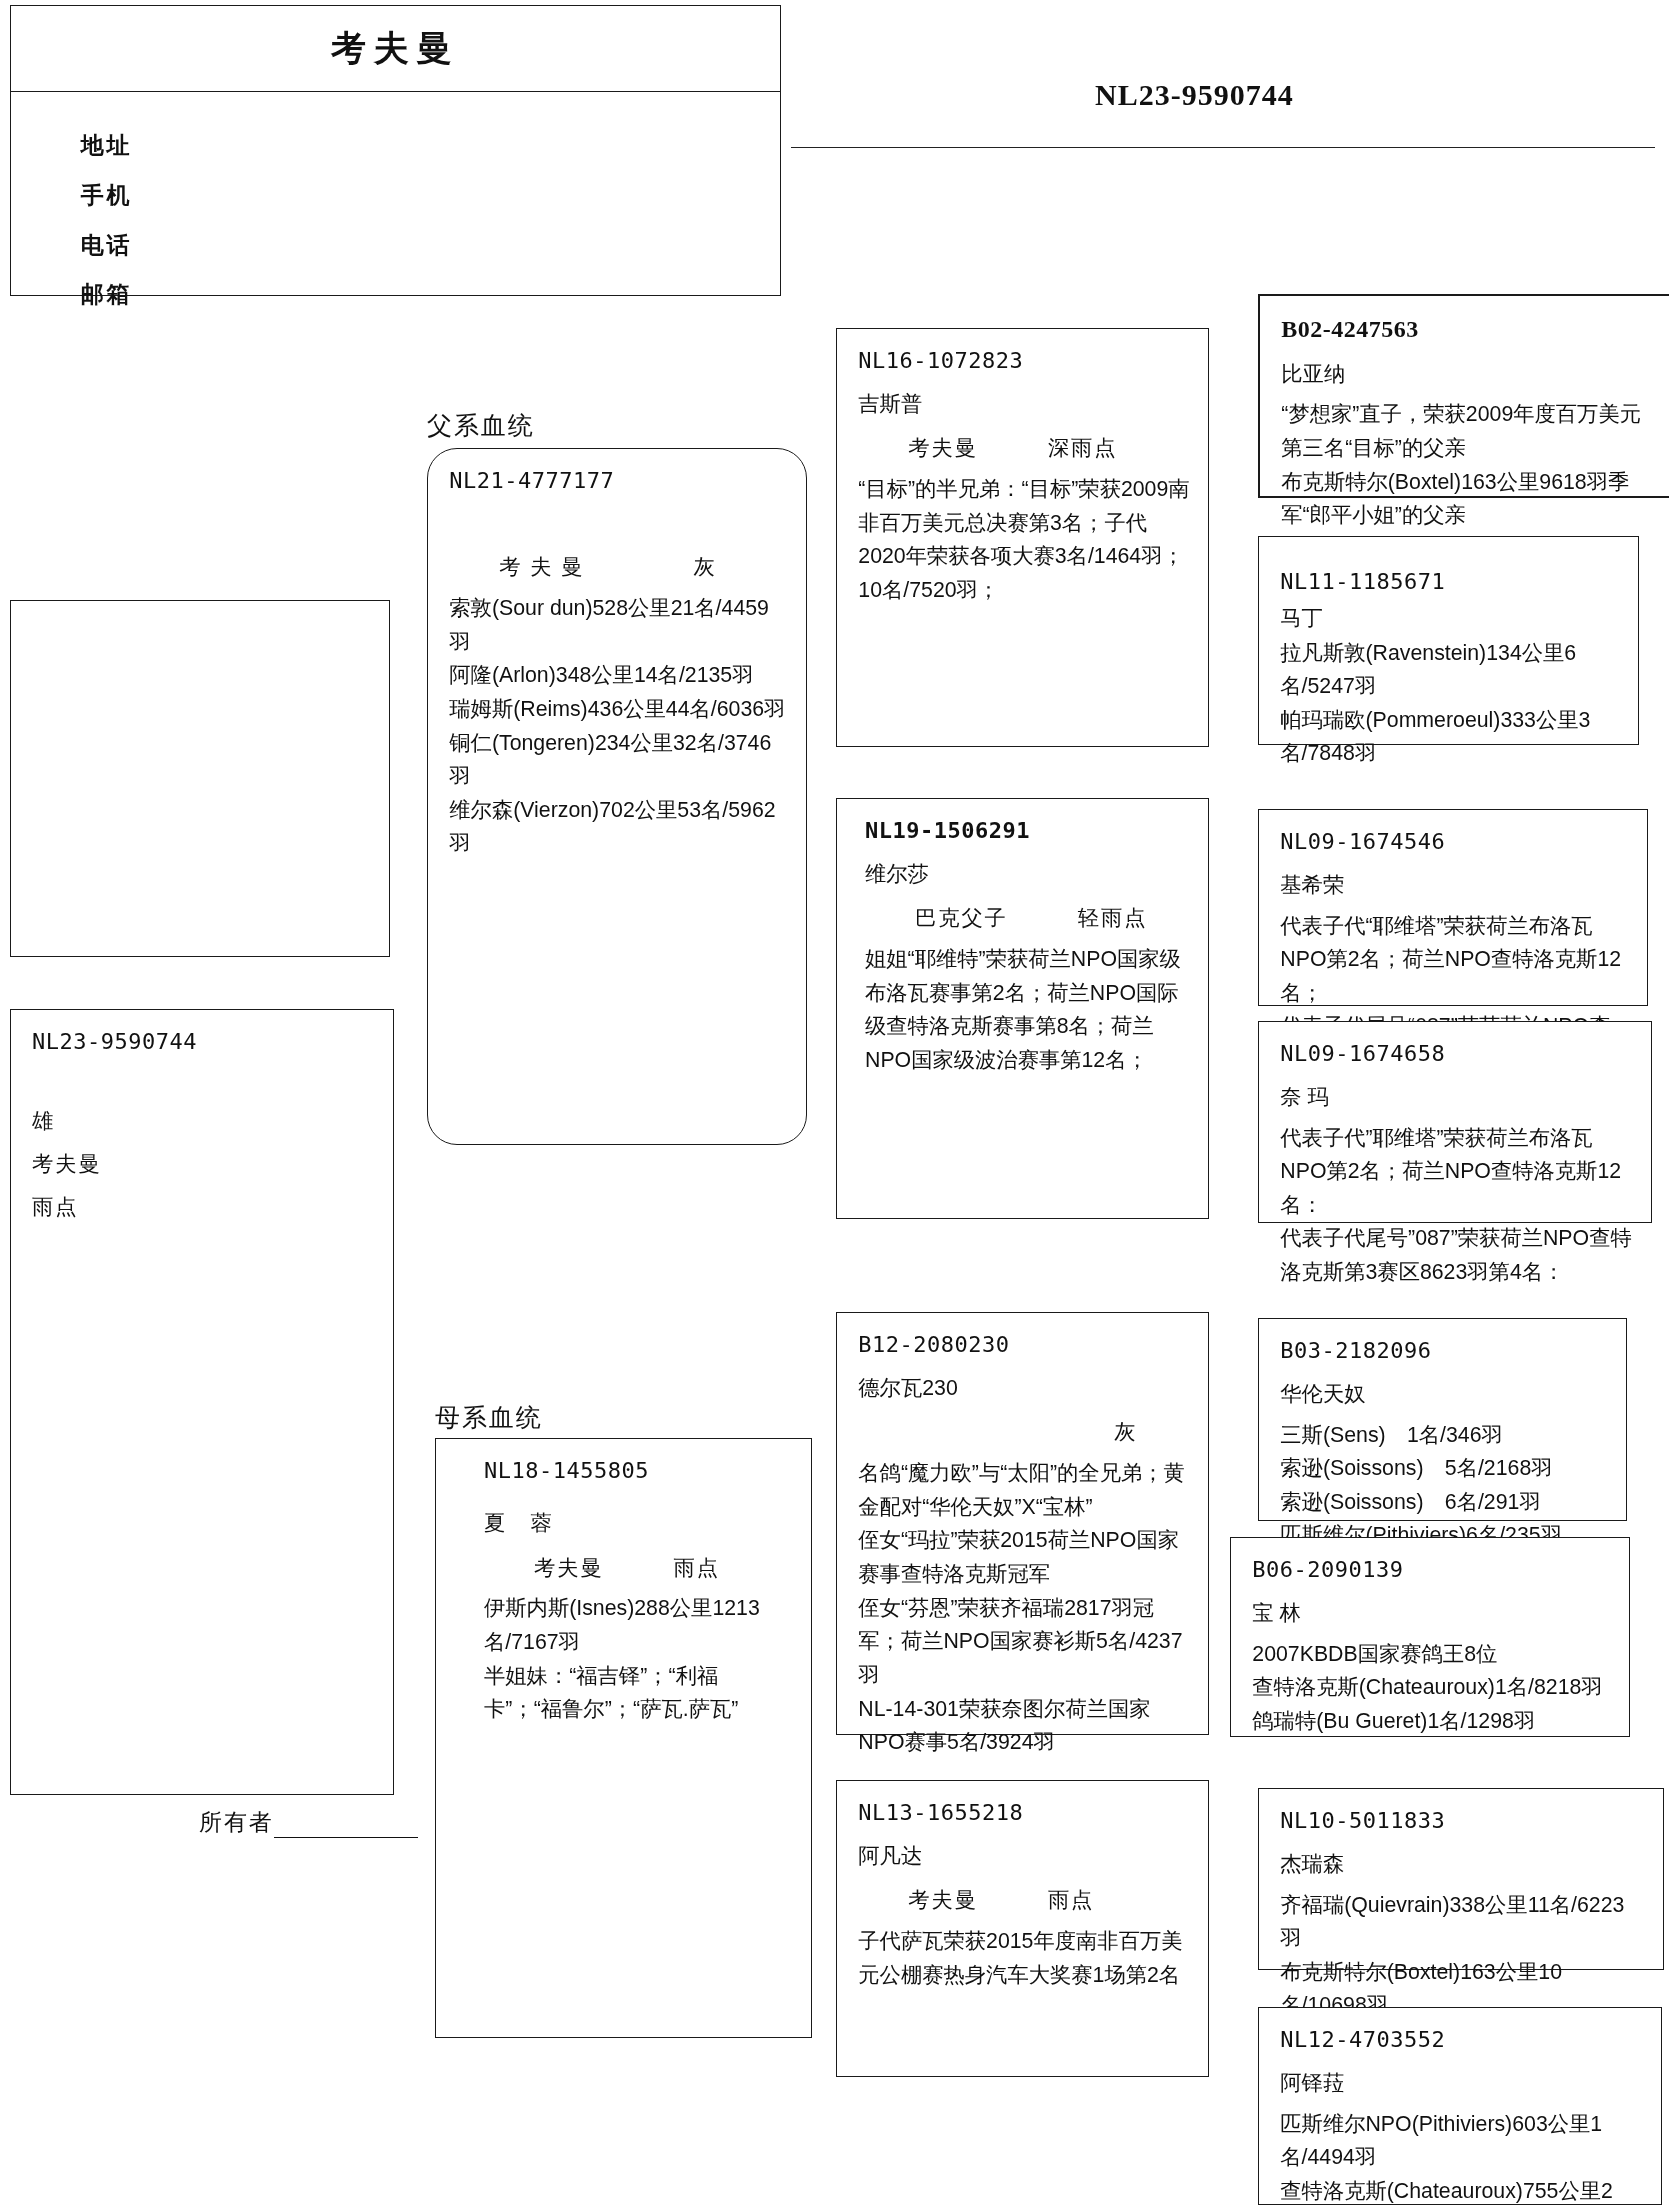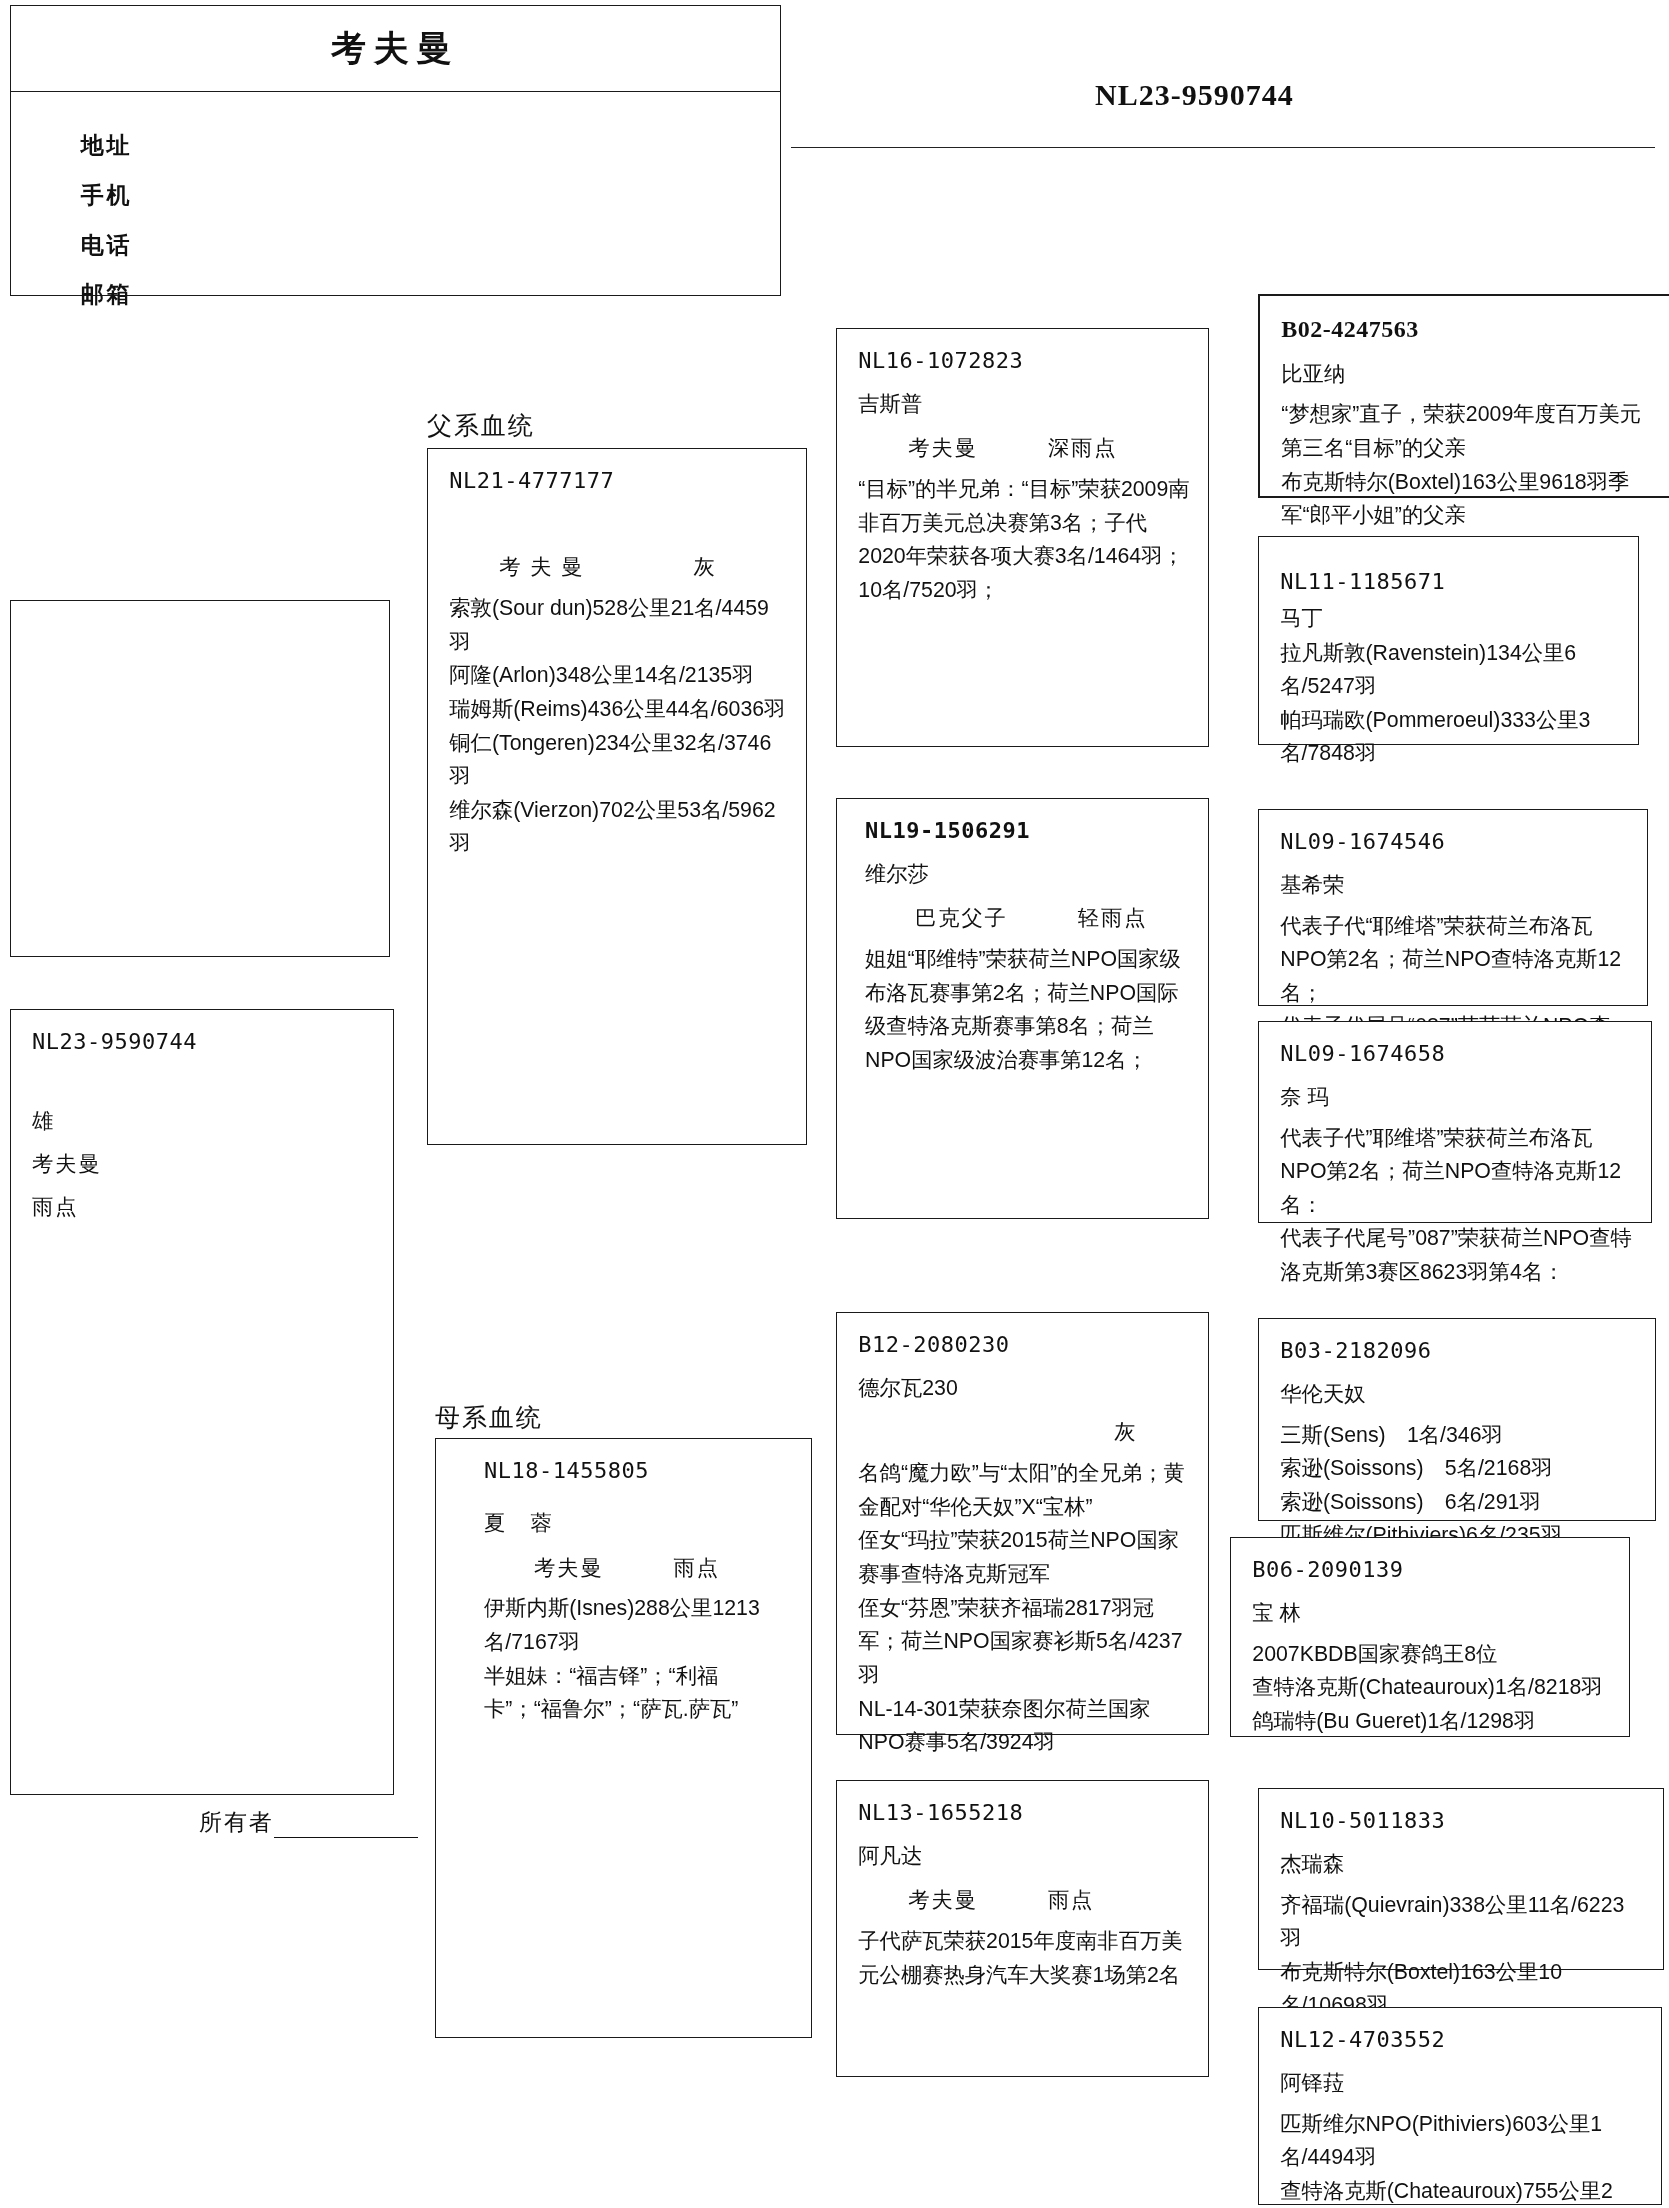--- a/index.html
+++ b/index.html
@@ -25,21 +25,21 @@
 
   
   #page-title{position:absolute;left:1095px;top:78px;font-family:"Liberation Serif",serif;
               font-weight:bold;font-size:30px;letter-spacing:1px;}
   #title-rule{position:absolute;left:791px;top:147px;width:864px;height:0;border-top:1.9px solid #222;}
 
   #label-paternal{left:427px;top:409px;}
   #label-maternal{left:435px;top:1401px;}
 
   
-  #box-father{left:427px;top:448px;width:380px;height:697px;}
+  #box-father{left:427px;top:448px;width:380px;height:697px;border-radius:30px;}
   #box-father .pair{margin-top:56px;}
   #box-father .pair .color{margin-left:109px;}
   #left-empty-box{left:9.7px;top:600px;width:380px;height:357px;}
   #box-subject{left:9.7px;top:1009px;width:384px;height:786px;}
   #box-subject .sub{margin-top:13.6px;line-height:29px;letter-spacing:1.9px;}
   #box-subject .sub.first{margin-top:50px;}
   #box-mother{left:435px;top:1438px;width:377px;height:600px;padding-left:48px;}
   #box-mother .name{margin-top:22px;letter-spacing:1.9px;}
 
   
@@ -50,21 +50,21 @@
   #box-gm-maternal{left:836px;top:1780px;width:373px;height:297px;}
 
   
   #box-ggp-b02{left:1258px;top:294px;width:420px;height:204px;border-width:2.9px;}
   #box-ggp-b02 .ring{font-family:"Liberation Serif",serif;font-size:24px;}
   #box-ggp-nl11{left:1258px;top:536px;width:381px;height:209px;padding-top:29px;}
   #box-ggp-nl11 .name{margin-top:4.9px;}
   #box-ggp-nl11 .desc{margin-top:2.9px;}
   #box-ggp-nl09a{left:1258px;top:809px;width:390px;height:197px;}
   #box-ggp-nl09b{left:1258px;top:1021px;width:394px;height:202px;}
-  #box-ggp-b03{left:1258px;top:1318px;width:398px;height:203px;}
+  #box-ggp-b03{left:1258px;top:1318px;width:369px;height:203px;}
   #box-ggp-b06{left:1230px;top:1537px;width:400px;height:200px;}
   #box-ggp-nl10{left:1258px;top:1788px;width:406px;height:182px;}
   #box-ggp-nl12{left:1258px;top:2007px;width:404px;height:198px;}
 
   
   #owner-line{position:absolute;left:199px;top:1807px;font-size:23px;letter-spacing:1.9px;}
   #owner-blank{display:inline-block;width:144px;border-bottom:1.9px solid #111;height:23px;vertical-align:bottom;}
 </style>
 </head>
 <body>

